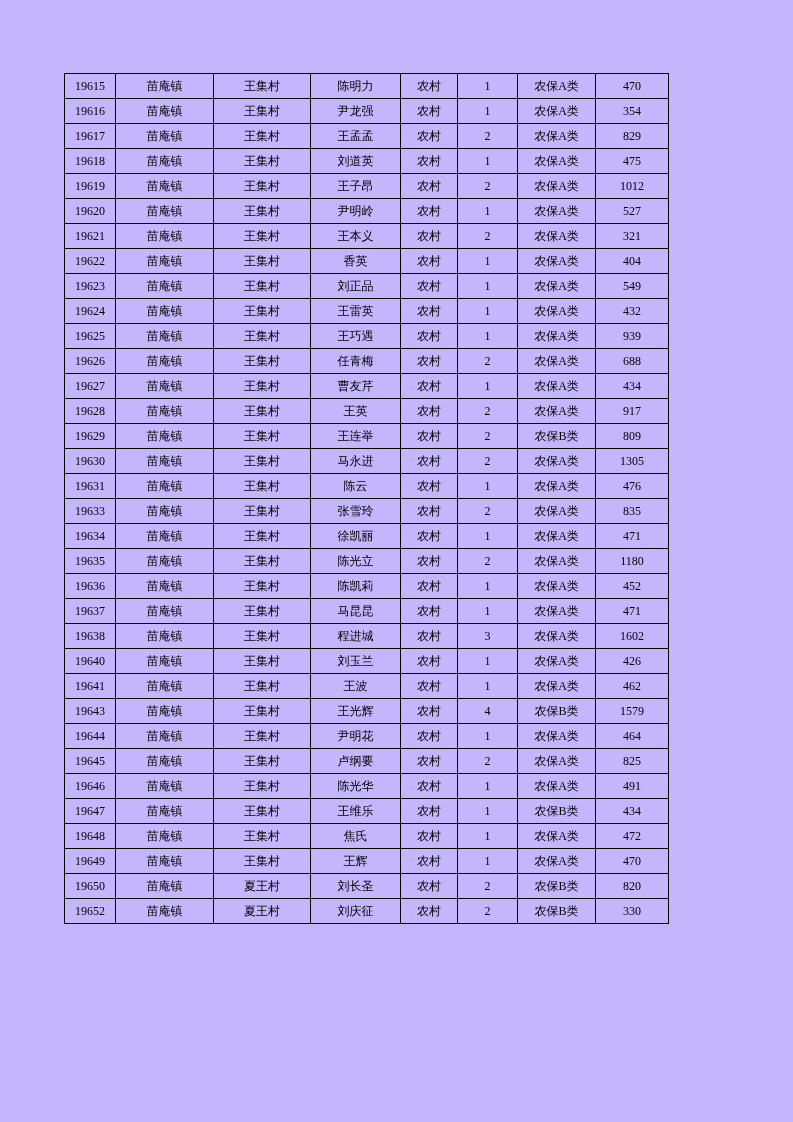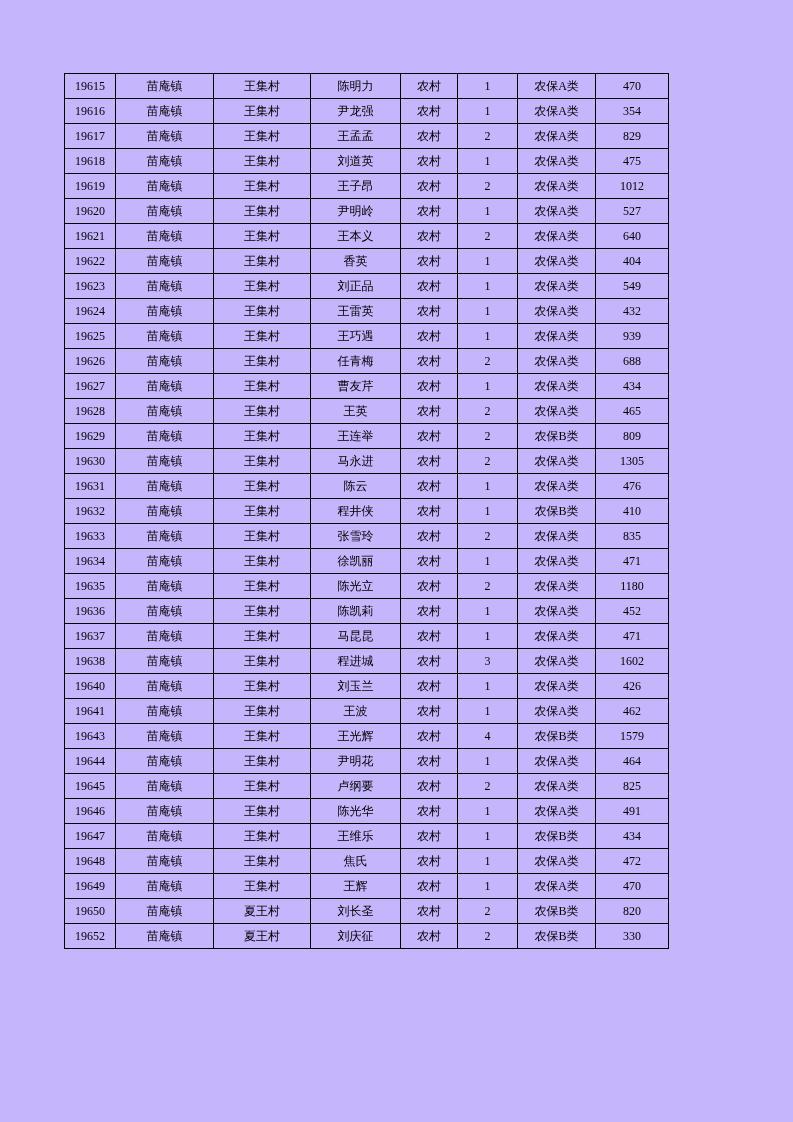--- a/index.html
+++ b/index.html
@@ -122,21 +122,21 @@
           <td>527</td>
         </tr>
         <tr>
           <td>19621</td>
           <td>苗庵镇</td>
           <td>王集村</td>
           <td>王本义</td>
           <td>农村</td>
           <td>2</td>
           <td>农保A类</td>
-          <td>640</td>
+          <td>321</td>
         </tr>
         <tr>
           <td>19622</td>
           <td>苗庵镇</td>
           <td>王集村</td>
           <td>香英</td>
           <td>农村</td>
           <td>1</td>
           <td>农保A类</td>
           <td>404</td>
@@ -192,21 +192,21 @@
           <td>434</td>
         </tr>
         <tr>
           <td>19628</td>
           <td>苗庵镇</td>
           <td>王集村</td>
           <td>王英</td>
           <td>农村</td>
           <td>2</td>
           <td>农保A类</td>
-          <td>465</td>
+          <td>917</td>
         </tr>
         <tr>
           <td>19629</td>
           <td>苗庵镇</td>
           <td>王集村</td>
           <td>王连举</td>
           <td>农村</td>
           <td>2</td>
           <td>农保B类</td>
           <td>809</td>
@@ -223,30 +223,20 @@
         </tr>
         <tr>
           <td>19631</td>
           <td>苗庵镇</td>
           <td>王集村</td>
           <td>陈云</td>
           <td>农村</td>
           <td>1</td>
           <td>农保A类</td>
           <td>476</td>
-        </tr>
-        <tr>
-          <td>19632</td>
-          <td>苗庵镇</td>
-          <td>王集村</td>
-          <td>程井侠</td>
-          <td>农村</td>
-          <td>1</td>
-          <td>农保B类</td>
-          <td>410</td>
         </tr>
         <tr>
           <td>19633</td>
           <td>苗庵镇</td>
           <td>王集村</td>
           <td>张雪玲</td>
           <td>农村</td>
           <td>2</td>
           <td>农保A类</td>
           <td>835</td>

